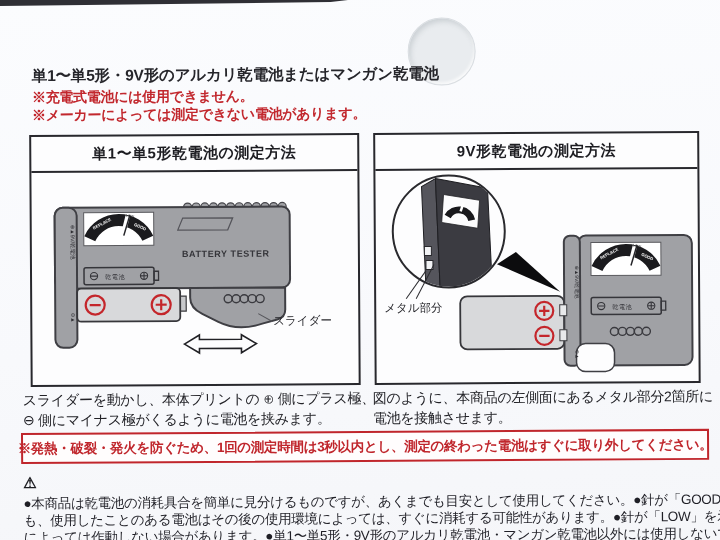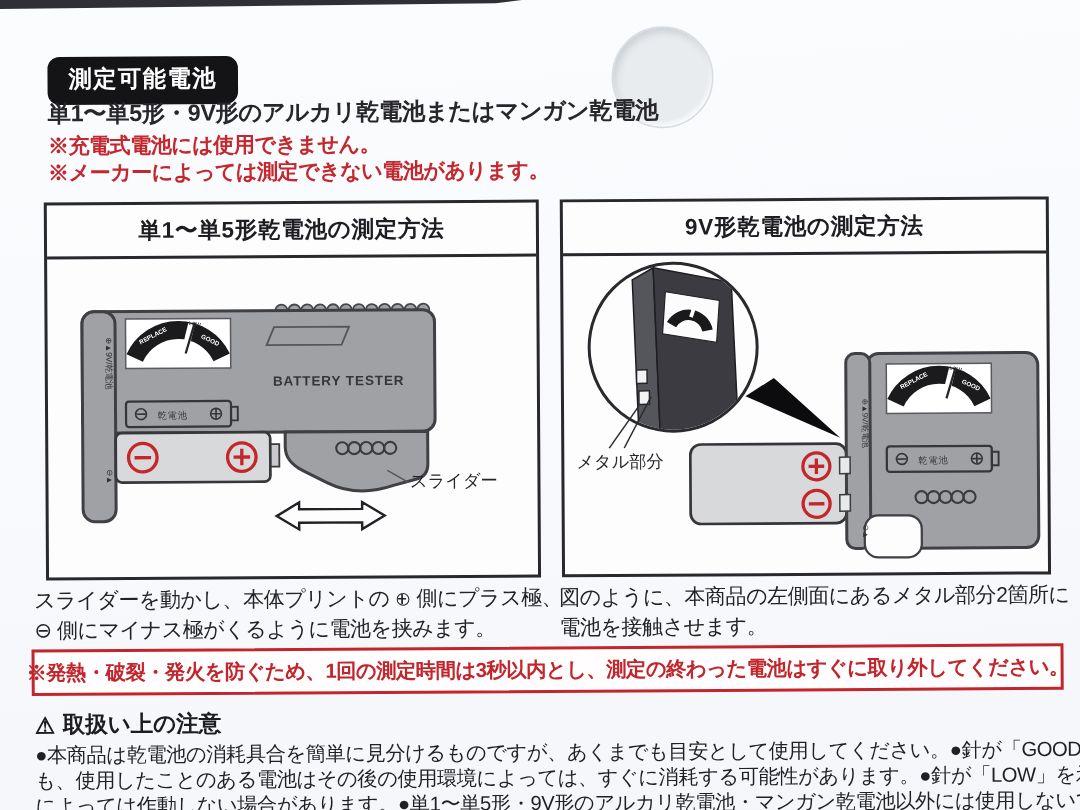--- a/index.html
+++ b/index.html
@@ -47,21 +47,20 @@
 </style>
 </head>
 <body>
 
 <div class="page">
   <div class="top-edge"></div>
   <div class="sheet">
 
     <div class="hang-hole"></div>
 
-    <div class="badge">測定可能電池</div>
     <div class="subtitle">単1〜単5形・9V形のアルカリ乾電池またはマンガン乾電池</div>
     <div class="red-note n1">※充電式電池には使用できません。</div>
     <div class="red-note n2">※メーカーによっては測定できない電池があります。</div>
 
     <div class="panel left">
       <div class="panel-header">単1〜単5形乾電池の測定方法</div>
       <div class="panel-body">
         <svg width="326" height="212" viewBox="0 0 326 212">
 
           <g fill="#a0a1a5" stroke="#46464b" stroke-width="1.2">
@@ -227,20 +226,19 @@
       <div>図のように、本商品の左側面にあるメタル部分2箇所に</div>
       <div>電池を接触させます。</div>
     </div>
 
     <div class="warning-box">
       <span>※発熱・破裂・発火を防ぐため、1回の測定時間は3秒以内とし、測定の終わった電池はすぐに取り外してください。</span>
     </div>
 
     <div class="caution-heading">
       <span class="tri">⚠</span>
-      <span>取扱い上の注意</span>
     </div>
     <div class="note-line nl0">●本商品は乾電池の消耗具合を簡単に見分けるものですが、あくまでも目安として使用してください。●針が「GOOD」を示して</div>
     <div class="note-line nl1">も、使用したことのある電池はその後の使用環境によっては、すぐに消耗する可能性があります。●針が「LOW」を示しても、機器</div>
     <div class="note-line nl2">によっては作動しない場合があります。●単1〜単5形・9V形のアルカリ乾電池・マンガン乾電池以外には使用しないでくださ</div>
 
   </div>
 </div>
 
 </body></html>

